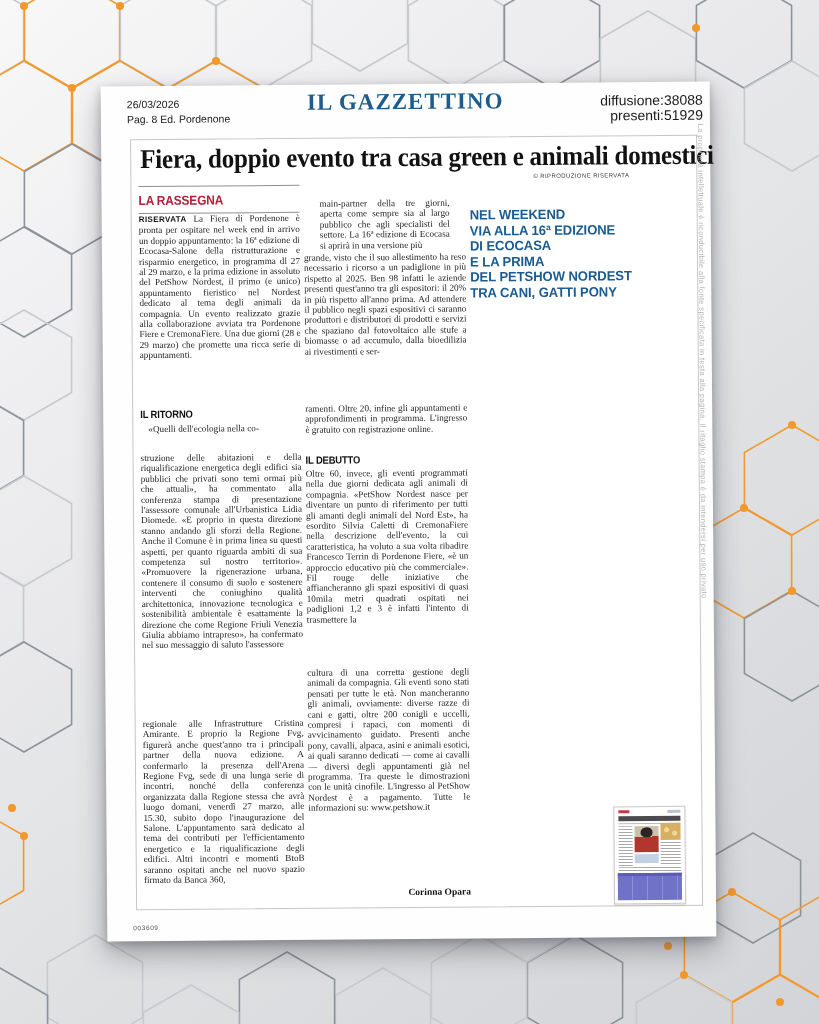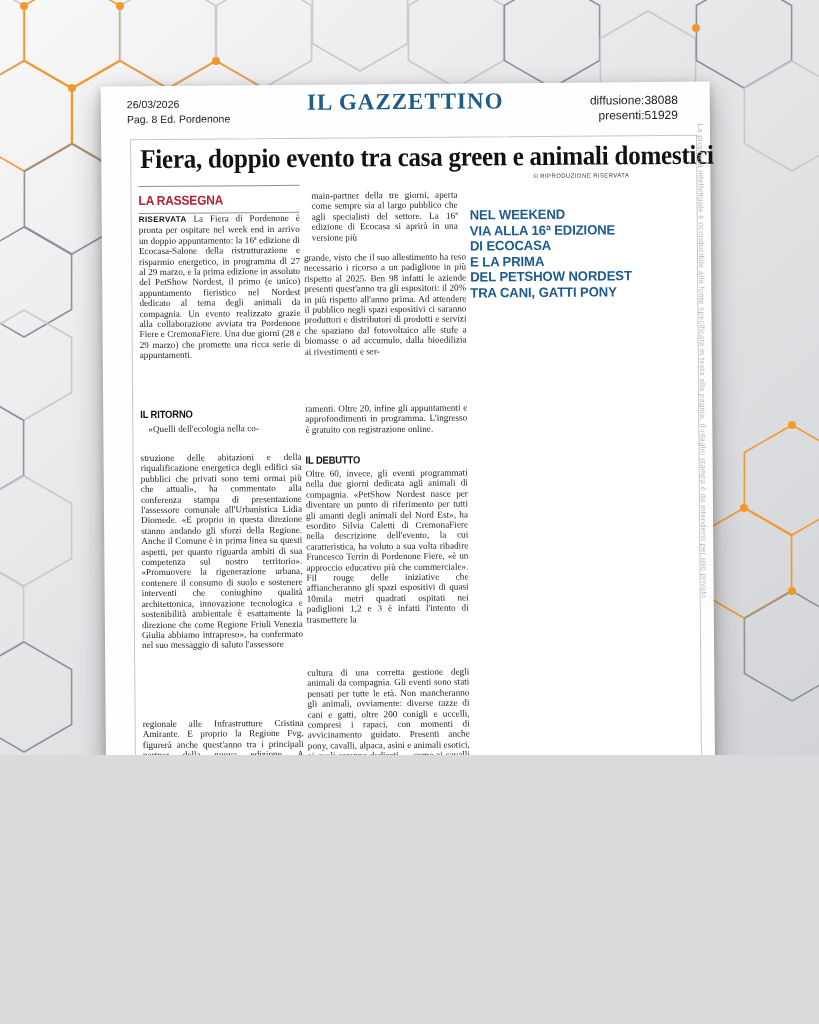--- a/index.html
+++ b/index.html
@@ -1,28 +1,28 @@
 <!DOCTYPE html>
 <html><head>
 <meta charset="utf-8">
 <style>
   html,body{margin:0;padding:0;background:#d9dadc;}
-  .canvas{position:relative;width:819px;height:755px;overflow:hidden;
+  .canvas{position:relative;width:819px;height:1024px;overflow:hidden;
     background:linear-gradient(140deg,#f8f8f9 0%,#ececee 30%,#e0e1e3 60%,#d3d4d7 100%);
     font-family:"Liberation Serif",serif;}
   svg.hexes{position:absolute;left:0;top:0;}
 
   
   .paper{position:absolute;left:104px;top:84px;width:609px;height:855px;background:#fefefe;
     transform:rotate(-0.45deg);transform-origin:50% 50%;
     box-shadow:0 12px 28px rgba(50,50,60,.40),0 3px 8px rgba(50,50,60,.28);}
   .ph-left{position:absolute;left:26px;top:11px;font-family:"Liberation Sans",sans-serif;
     font-size:10.5px;line-height:15px;color:#1b1b1b;}
-  .ph-right{position:absolute;right:32px;top:11px;text-align:right;font-family:"Liberation Sans",sans-serif;
-    font-size:12px;line-height:15px;color:#1b1b1b;}
+  .ph-right{position:absolute;right:7px;top:11px;text-align:right;font-family:"Liberation Sans",sans-serif;
+    font-size:14px;line-height:15px;color:#1b1b1b;}
   .masthead{position:absolute;left:0;right:0;top:5px;text-align:center;
     font-family:"Liberation Serif",serif;font-weight:bold;font-size:23px;letter-spacing:1px;color:#1e5c8c;}
 
   .article-box{position:absolute;left:29px;top:53px;width:565px;height:769px;border:1px solid #c6c6c6;background:#fff;}
   .headline{position:absolute;left:9px;top:4px;white-space:nowrap;font-family:"Liberation Serif",serif;
     font-weight:bold;font-size:27px;color:#121212;letter-spacing:-0.3px;
     transform:scaleX(.93);transform-origin:left top;}
 
   .col{position:absolute;}
   .c1{left:7px;width:161px;}
@@ -166,21 +166,21 @@
           <span class="dateline">RISERVATA</span>
           <span>La Fiera di Pordenone è pronta per ospitare nel week end in arrivo un doppio appuntamento: la 16ª edizione di Ecocasa-Salone della ristrutturazione e risparmio energetico, in programma dl 27 al 29 marzo, e la prima edizione in assoluto del PetShow Nordest, il primo (e unico) appuntamento fieristico nel Nordest dedicato al tema degli animali da compagnia. Un evento realizzato grazie alla collaborazione avviata tra Pordenone Fiere e CremonaFiere. Una due giorni (28 e 29 marzo) che promette una ricca serie di appuntamenti.</span>
         </p>
         <div class="blk subhead" style="top:268px;">IL RITORNO</div>
         <div class="blk lead" style="top:284px;">«Quelli dell'ecologia nella co-</div>
         <p class="blk bt" style="top:313px;margin:0;">struzione delle abitazioni e della riqualificazione energetica degli edifici sia pubblici che privati sono temi ormai più che attuali», ha commentato alla conferenza stampa di presentazione l'assessore comunale all'Urbanistica Lidia Diomede. «E proprio in questa direzione stanno andando gli sforzi della Regione. Anche il Comune è in prima linea su questi aspetti, per quanto riguarda ambiti di sua competenza sul nostro territorio». «Promuovere la rigenerazione urbana, contenere il consumo di suolo e sostenere interventi che coniughino qualità architettonica, innovazione tecnologica e sostenibilità ambientale è esattamente la direzione che come Regione Friuli Venezia Giulia abbiamo intrapreso», ha confermato nel suo messaggio di saluto l'assessore</p>
         <p class="blk bt" style="top:579px;margin:0;">regionale alle Infrastrutture Cristina Amirante. E proprio la Regione Fvg, figurerà anche quest'anno tra i principali partner della nuova edizione. A confermarlo la presenza dell'Arena Regione Fvg, sede di una lunga serie di incontri, nonché della conferenza organizzata dalla Regione stessa che avrà luogo domani, venerdì 27 marzo, alle 15.30, subito dopo l'inaugurazione del Salone. L'appuntamento sarà dedicato al tema dei contributi per l'efficientamento energetico e la riqualificazione degli edifici. Altri incontri e momenti BtoB saranno ospitati anche nel nuovo spazio firmato da Banca 360,</p>
       </div>
 
       <div class="col c2" style="top:0;height:769px;">
-        <p class="blk bt" style="top:44px;margin:8px;">main-partner della tre giorni, aperta come sempre sia al largo pubblico che agli specialisti del settore. La 16ª edizione di Ecocasa si aprirà in una versione più</p>
+        <p class="blk bt" style="top:44px;margin:16px;">main-partner della tre giorni, aperta come sempre sia al largo pubblico che agli specialisti del settore. La 16ª edizione di Ecocasa si aprirà in una versione più</p>
         <p class="blk bt" style="top:114px;margin:0;">grande, visto che il suo allestimento ha reso necessario i ricorso a un padiglione in più rispetto al 2025. Ben 98 infatti le aziende presenti quest'anno tra gli espositori: il 20% in più rispetto all'anno prima. Ad attendere il pubblico negli spazi espositivi ci saranno produttori e distributori di prodotti e servizi che spaziano dal fotovoltaico alle stufe a biomasse o ad accumulo, dalla bioedilizia ai rivestimenti e ser-</p>
         <p class="blk bt" style="top:265px;margin:0;">ramenti. Oltre 20, infine gli appuntamenti e approfondimenti in programma. L'ingresso è gratuito con registrazione online.</p>
         <div class="blk subhead" style="top:315px;">IL DEBUTTO</div>
         <p class="blk bt" style="top:330px;margin:0;">Oltre 60, invece, gli eventi programmati nella due giorni dedicata agli animali di compagnia. «PetShow Nordest nasce per diventare un punto di riferimento per tutti gli amanti degli animali del Nord Est», ha esordito Silvia Caletti di CremonaFiere nella descrizione dell'evento, la cui caratteristica, ha voluto a sua volta ribadire Francesco Terrin di Pordenone Fiere, «è un approccio educativo più che commerciale». Fil rouge delle iniziative che affiancheranno gli spazi espositivi di quasi 10mila metri quadrati ospitati nei padiglioni 1,2 e 3 è infatti l'intento di trasmettere la</p>
         <p class="blk bt" style="top:529px;margin:0;">cultura di una corretta gestione degli animali da compagnia. Gli eventi sono stati pensati per tutte le età. Non mancheranno gli animali, ovviamente: diverse razze di cani e gatti, oltre 200 conigli e uccelli, compresi i rapaci, con momenti di avvicinamento guidato. Presenti anche pony, cavalli, alpaca, asini e animali esotici, ai quali saranno dedicati — come ai cavalli — diversi degli appuntamenti già nel programma. Tra queste le dimostrazioni con le unità cinofile. L'ingresso al PetShow Nordest è a pagamento. Tutte le informazioni su: www.petshow.it</p>
         <div class="blk byline" style="top:749px;">Corinna Opara</div>
       </div>
 
       <div class="copyright">© RIPRODUZIONE RISERVATA</div>
       <div class="callout">

